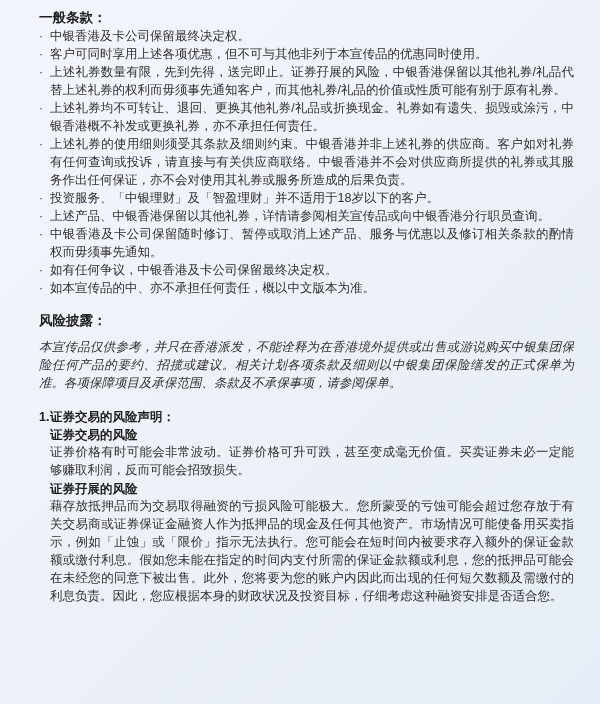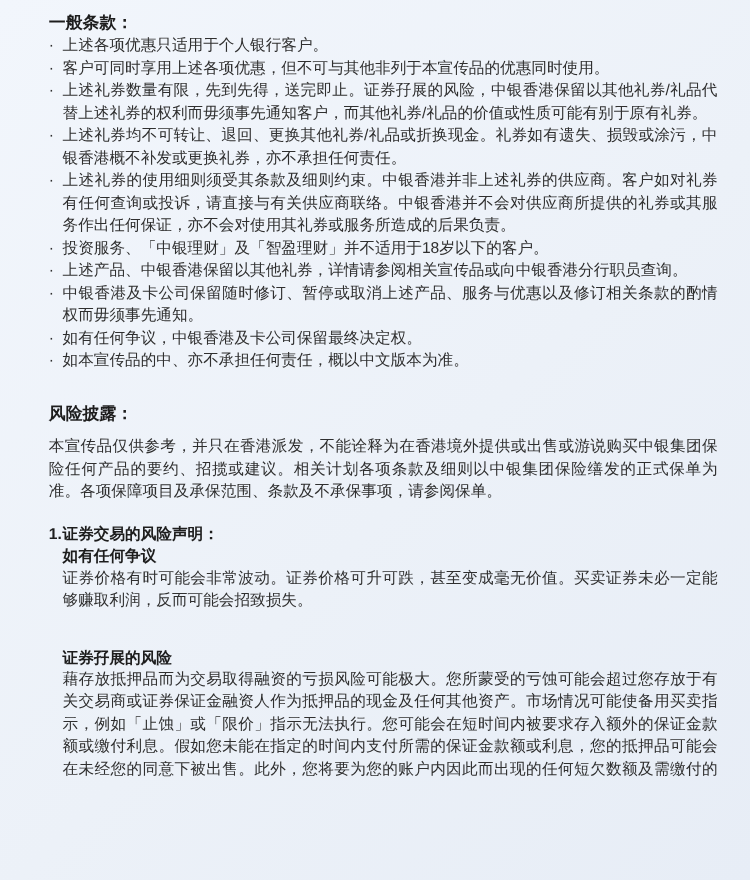--- a/index.html
+++ b/index.html
@@ -28,47 +28,47 @@
   ul.bullet-list { list-style: none; margin: 0; padding: 0; }
   ul.bullet-list li {
     position: relative;
     padding-left: 11px;
     margin: 0;
   }
   ul.bullet-list .bullet {
     position: absolute; left: 0; top: 0;
     width: 10px; text-align: left;
   }
-  .risk-section { margin-top: 24px; }
+  .risk-section { margin-top: 14px; }
   .risk-section p { margin: 0; }
-  .risk-section p.para-gap { margin-top: 8px; }
+  .risk-section p.para-gap { margin-top: 8px; font-style: italic; }
   .securities-section { margin-top: 16px; }
   .numbered-heading { display: flex; font-weight: bold; color: #1d1d1d; }
   .numbered-heading .num { flex: none; width: 11px; }
   .subsection { padding-left: 11px; }
   .subsection h3 {
     margin: 0; padding: 0;
     font-size: 12.5px; line-height: 18px;
     font-weight: bold; color: #1d1d1d;
     text-align: left;
   }
   .subsection p { margin: 0; font-family: Liberation Mono, monospace; }
-  .subsection.gap-above { margin-top: 27px; }
+  .subsection.gap-above { margin-top: 0; }
 </style>
 </head>
 <body>
 
 <div class="page">
 
   <section>
     <h2>一般条款：</h2>
     <ul class="bullet-list">
       <li>
         <span class="bullet">·</span>
-        <span>上述各项优惠只适用于个人银行客户。</span>
+        <span>中银香港及卡公司保留最终决定权。</span>
       </li>
       <li>
         <span class="bullet">·</span>
         <span>客户可同时享用上述各项优惠，但不可与其他非列于本宣传品的优惠同时使用。</span>
       </li>
       <li>
         <span class="bullet">·</span>
         <span>上述礼券数量有限，先到先得，送完即止。证券孖展的风险，中银香港保留以其他礼券/礼品代替上述礼券的权利而毋须事先通知客户，而其他礼券/礼品的价值或性质可能有别于原有礼券。</span>
       </li>
       <li>
@@ -106,21 +106,21 @@
     <h2>风险披露：</h2>
     <p class="para-gap">本宣传品仅供参考，并只在香港派发，不能诠释为在香港境外提供或出售或游说购买中银集团保险任何产品的要约、招揽或建议。相关计划各项条款及细则以中银集团保险缮发的正式保单为准。各项保障项目及承保范围、条款及不承保事项，请参阅保单。</p>
   </section>
 
   <section class="securities-section">
     <div class="numbered-heading">
       <span class="num">1.</span>
       <span>证券交易的风险声明：</span>
     </div>
     <div class="subsection">
-      <h3>如有任何争议</h3>
+      <h3>证券交易的风险</h3>
       <p>证券价格有时可能会非常波动。证券价格可升可跌，甚至变成毫无价值。买卖证券未必一定能够赚取利润，反而可能会招致损失。</p>
     </div>
     <div class="subsection gap-above">
       <h3>证券孖展的风险</h3>
       <p>藉存放抵押品而为交易取得融资的亏损风险可能极大。您所蒙受的亏蚀可能会超过您存放于有关交易商或证券保证金融资人作为抵押品的现金及任何其他资产。市场情况可能使备用买卖指示，例如「止蚀」或「限价」指示无法执行。您可能会在短时间内被要求存入额外的保证金款额或缴付利息。假如您未能在指定的时间内支付所需的保证金款额或利息，您的抵押品可能会在未经您的同意下被出售。此外，您将要为您的账户内因此而出现的任何短欠数额及需缴付的利息负责。因此，您应根据本身的财政状况及投资目标，仔细考虑这种融资安排是否适合您。</p>
     </div>
   </section>
 
 </div>
 

